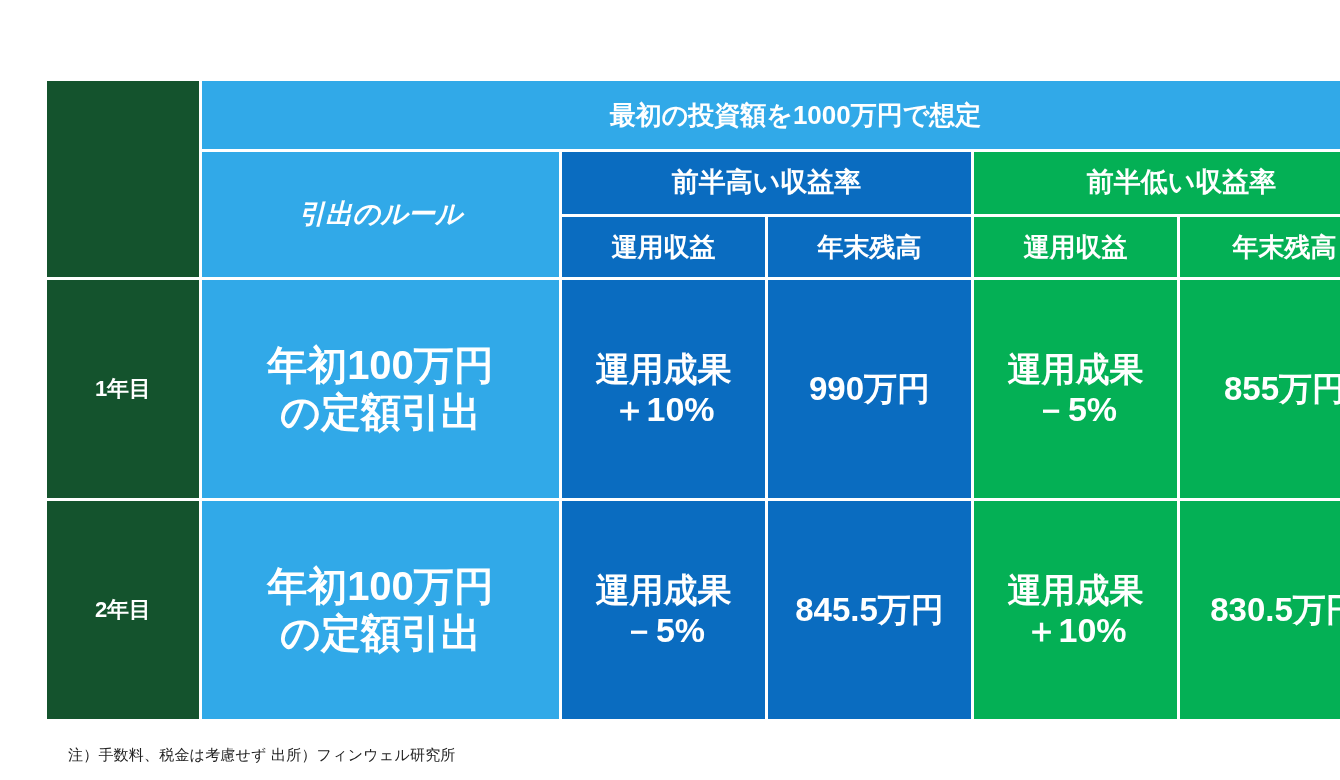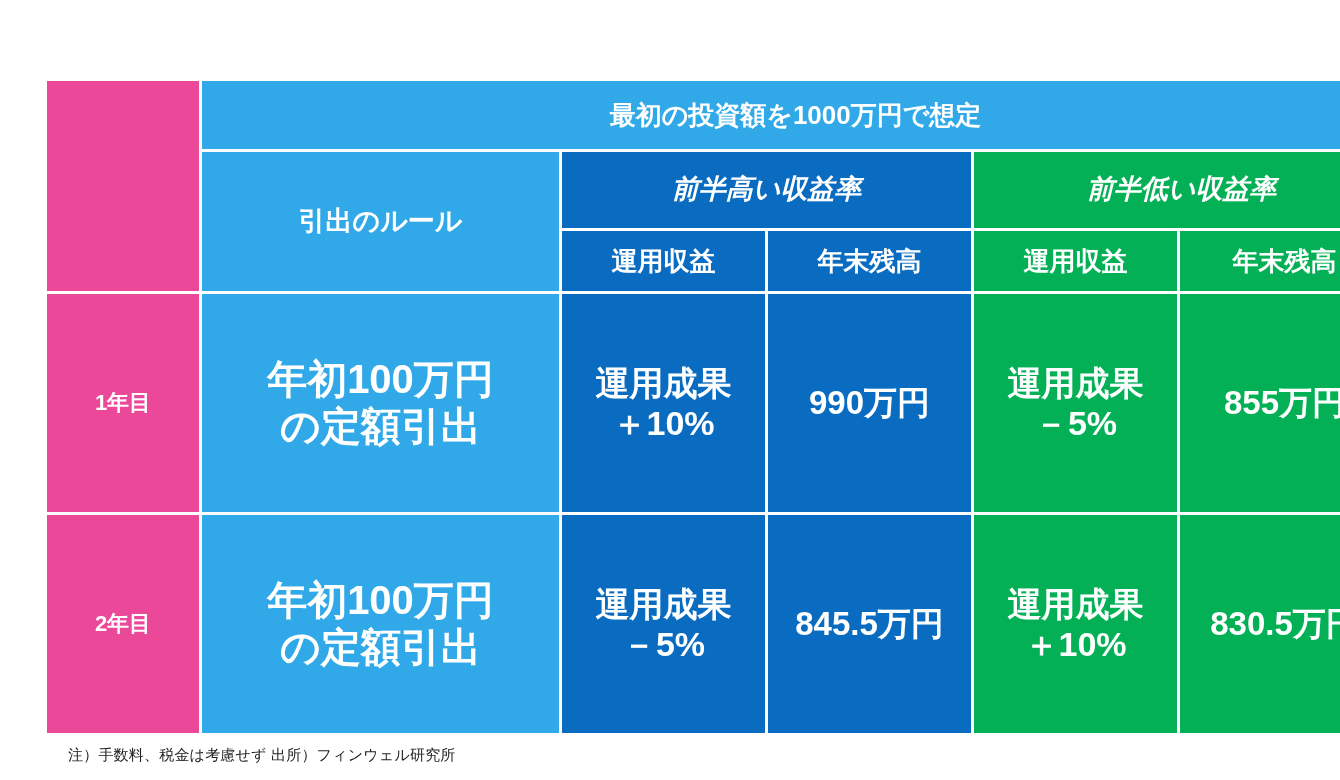--- a/index.html
+++ b/index.html
@@ -59,30 +59,30 @@
   table.grid td {
     padding: 0;
     text-align: center;
     vertical-align: middle;
     color: #ffffff;
     font-weight: bold;
     line-height: 1.18;
   }
 
   
-  .c-lightblue { background: #ec4899; }
+  .c-lightblue { background: #14532d; }
   .c-midblue   { background: #31A9E8; }
   .c-darkblue  { background: #0A6CC0; }
   .c-green     { background: #04B055; }
 
   
   .h-span      { font-size: 26px; height: 68px; }
-  .h-group     { font-size: 27px; height: 76px; font-style: italic; }
+  .h-group     { font-size: 27px; height: 62px; }
   .h-sub       { font-size: 26px; height: 60px; }
-  .h-rule      { font-size: 27px; }
+  .h-rule      { font-size: 27px; font-style: italic; }
   .corner      { height: 68px; }
 
   .cell-year   { font-size: 22px; width: 152px; }
   .cell-rule   { font-size: 40px; letter-spacing: 0px; }
   .cell-note   { font-size: 34px; }
   .cell-val    { font-size: 33px; }
 
   .row-data td { height: 218px; }
 
   

